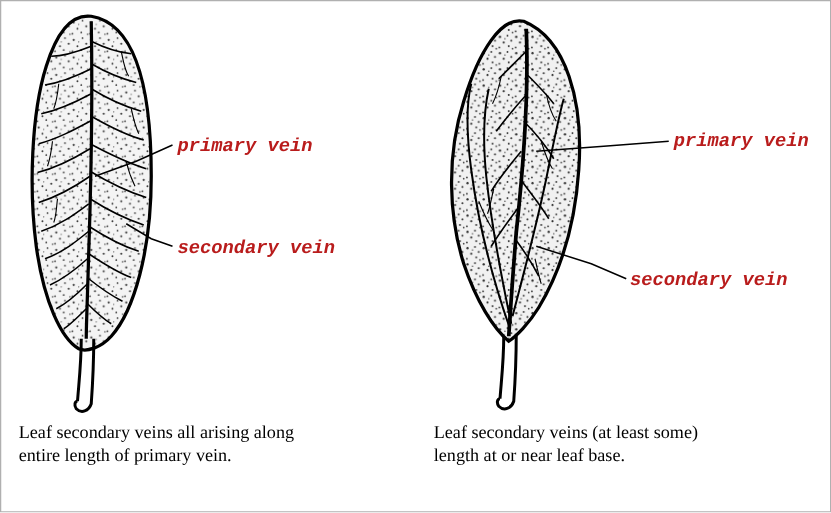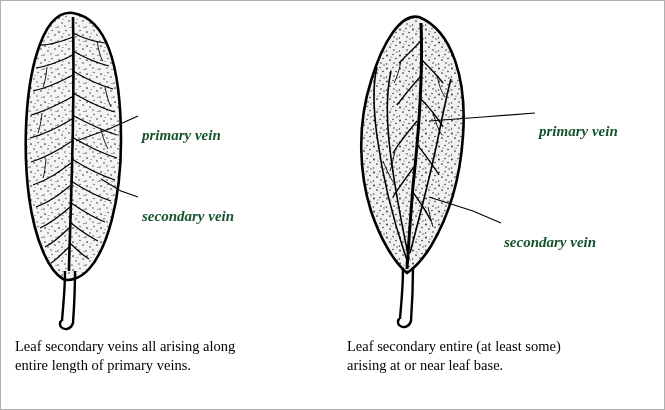--- a/index.html
+++ b/index.html
@@ -42,27 +42,26 @@
     width: 310px;
     top: 336px;
     font-size: 14.5px;
     line-height: 19px;
     color: #000;
   }
   .caption-line { display: block; white-space: pre; }
 
   .label {
     position: absolute;
-    font-family: Liberation Serif, serif;
+    font-family: Liberation Mono, monospace;
     font-weight: bold;
     font-style: italic;
     font-size: 15px;
-    color: #14532d;
+    color: #b91c1c;
     white-space: nowrap;
-    margin-top: 18px;
   }
   .lbl-l-primary   { left: 141px; top: 108px; }
   .lbl-l-secondary { left: 141px; top: 189px; }
   .lbl-r-primary   { left: 206px; top: 104px; }
   .lbl-r-secondary { left: 171px; top: 215px; }
   svg { display: block; }
 </style>
 </head>
 <body>
 
@@ -144,21 +143,21 @@
         <path d="M75,140 L108,128 L137,115"></path>
         <path d="M100,178 L120,190 L137,196"></path>
       </g>
     </svg>
 
     <div class="label lbl-l-primary">primary vein</div>
     <div class="label lbl-l-secondary">secondary vein</div>
 
     <div class="caption">
       <span class="caption-line">Leaf secondary veins all arising along</span>
-      <span class="caption-line">entire length of primary veins.</span>
+      <span class="caption-line">entire length of primary vein.</span>
     </div>
   </div>
 
   <div class="panel panel-right">
 
     <svg class="diagram" viewBox="0 0 332 340" width="332" height="340" xmlns="http://www.w3.org/2000/svg">
       <defs>
         <pattern id="speckleR" width="13" height="13" patternUnits="userSpaceOnUse">
           <rect width="13" height="13" fill="#f1f1f1"></rect>
           <circle cx="2" cy="2.5" r="0.9" fill="#2a2a2a"></circle>
@@ -219,18 +218,18 @@
       <g fill="none" stroke="#000" stroke-width="1.2">
         <path d="M96,120 L150,116 L202,112"></path>
         <path d="M96,196 L140,210 L168,222"></path>
       </g>
     </svg>
 
     <div class="label lbl-r-primary">primary vein</div>
     <div class="label lbl-r-secondary">secondary vein</div>
 
     <div class="caption">
-      <span class="caption-line">Leaf secondary entire (at least some)</span>
-      <span class="caption-line">arising at or near leaf base.</span>
+      <span class="caption-line">Leaf secondary veins (at least some)</span>
+      <span class="caption-line">length at or near leaf base.</span>
     </div>
   </div>
 
 </div>
 
 </body></html>

